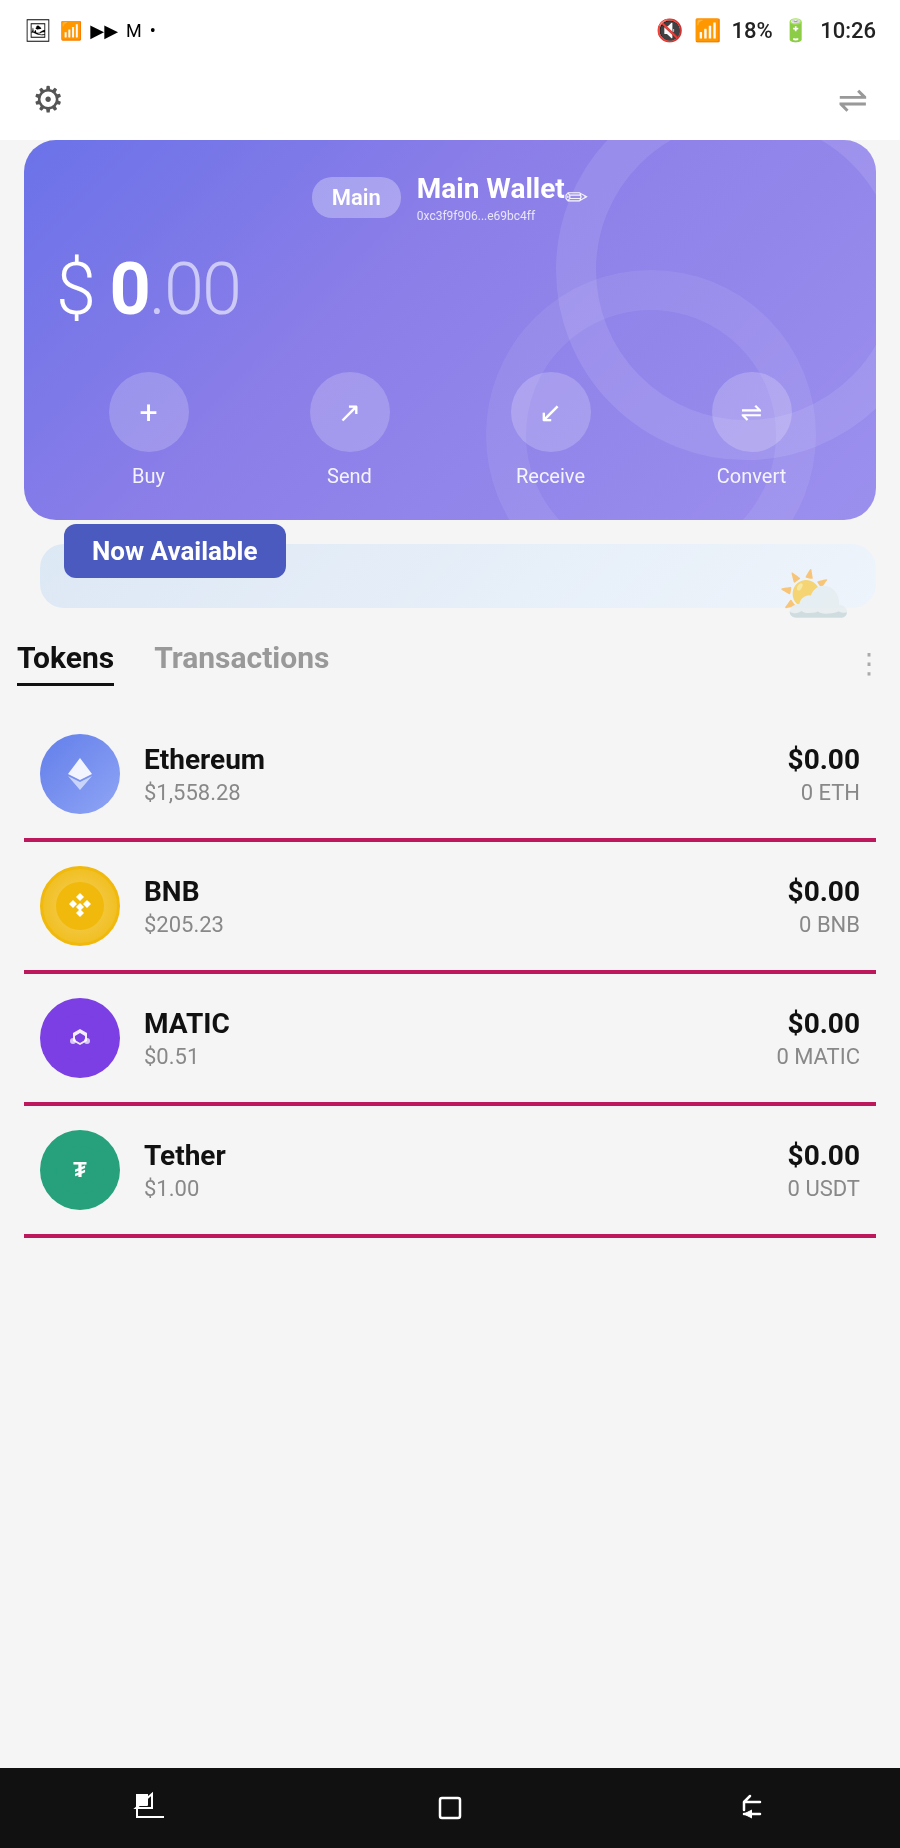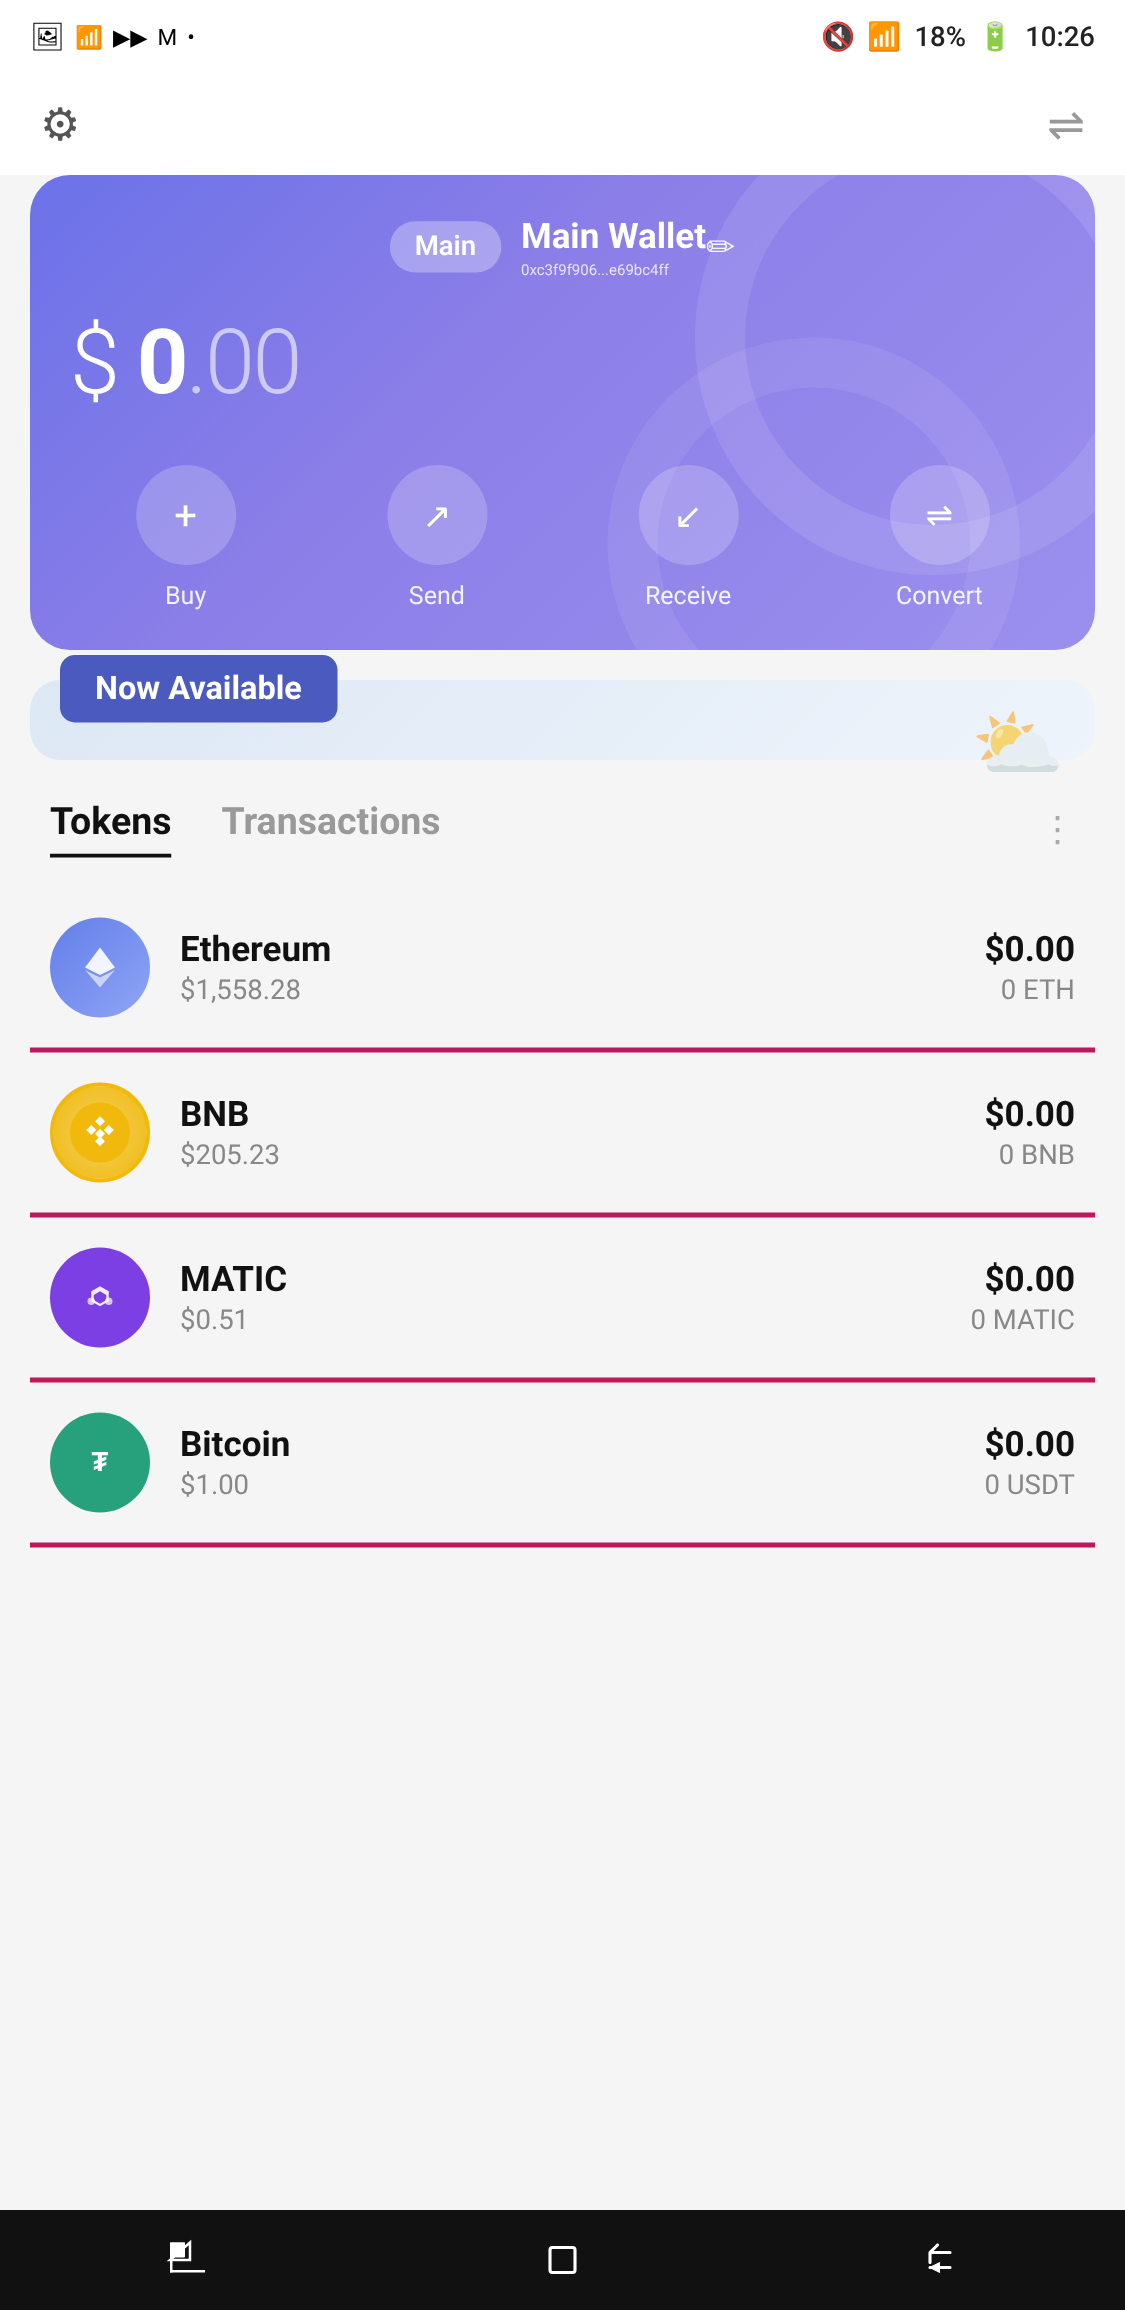--- a/index.html
+++ b/index.html
@@ -146,21 +146,21 @@
       color: #fff;
       cursor: pointer;
     }
     .action-label {
       color: rgba(255,255,255,0.9);
       font-size: 20px;
     }
 
     
     .banner-container {
-      margin: 0 24px 32px 24px;
+      margin: 0 24px 32px 40px;
       background: linear-gradient(135deg, #dde8f5, #eef4fb);
       border-radius: 24px;
       padding: 32px;
       position: relative;
     }
     .now-available-badge {
       position: absolute;
       top: -20px;
       left: 24px;
       background: #4a5abf;
@@ -219,21 +219,21 @@
       border-radius: 40px;
       font-size: 28px;
       font-weight: 700;
       cursor: pointer;
       display: inline-block;
       letter-spacing: 2px;
     }
 
     
     .tabs-container {
-      padding: 0 40px;
+      padding: 0 17px;
       margin-bottom: 24px;
       display: flex;
       align-items: center;
       justify-content: space-between;
     }
     .tabs {
       display: flex;
       gap: 40px;
     }
     .tab {
@@ -472,21 +472,21 @@
   </div>
 
   <div class="token-item">
     <div class="token-icon usdt-icon">
       <svg width="50" height="50" viewBox="0 0 50 50">
         <circle cx="25" cy="25" r="24" fill="#26a17b"></circle>
         <text x="25" y="32" font-size="22" text-anchor="middle" fill="white" font-weight="bold">₮</text>
       </svg>
     </div>
     <div class="token-info">
-      <div class="token-name">Bitcoin</div>
+      <div class="token-name">Tether</div>
       <div class="token-price">$1.00</div>
     </div>
     <div class="token-balance">
       <div class="token-usd">$0.00</div>
       <div class="token-amount">0 USDT</div>
     </div>
   </div>
 
 </div>
 

